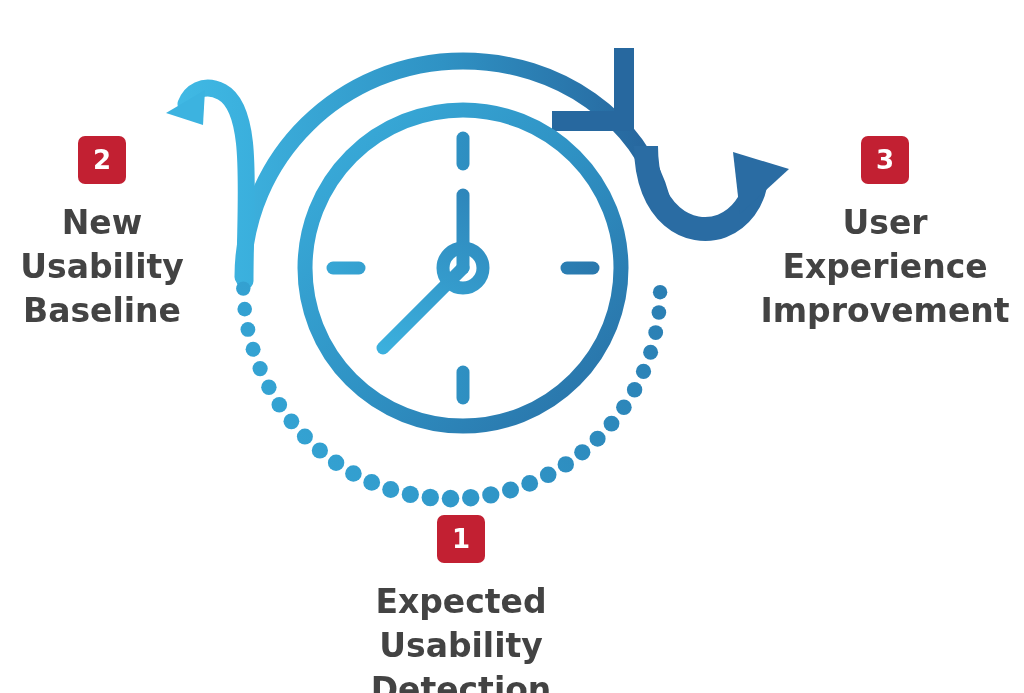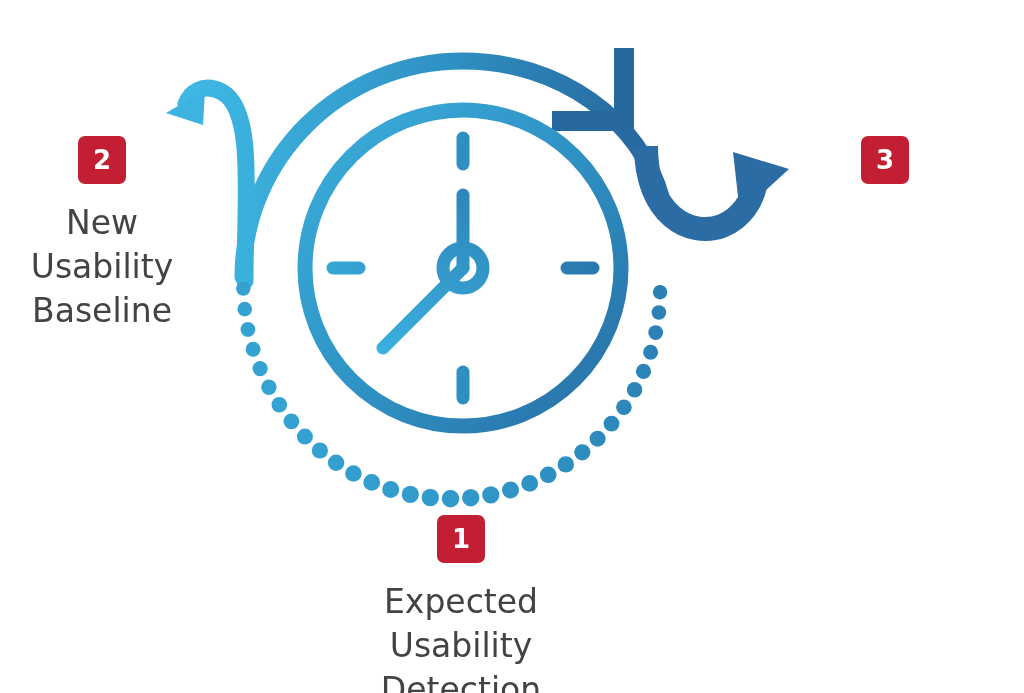--- a/index.html
+++ b/index.html
@@ -47,21 +47,21 @@
     font-family: "DejaVu Sans", sans-serif;
     letter-spacing: 0;
   }
   .caption {
     margin-top: 17px;
     color: #434343;
     font-size: 33px;
     line-height: 1.33;
     text-align: center;
     font-family: "DejaVu Sans", sans-serif;
-    font-weight: 400;
+    font-weight: 700;
     white-space: pre-line;
   }
 
   
   #step-2 {
     left: 0px;
     top: 136px;
     width: 204px;
   }
   
@@ -195,20 +195,23 @@
 
   <div class="step" id="step-2">
     <div class="badge">2</div>
     <div class="caption">New
 Usability
 Baseline</div>
   </div>
 
   <div class="step" id="step-3">
     <div class="badge">3</div>
+    <div class="caption">User
+Experience
+Improvement</div>
   </div>
 
   <div class="step" id="step-1">
     <div class="badge">1</div>
     <div class="caption">Expected Usability
 Detection</div>
   </div>
 
 </div>
 

